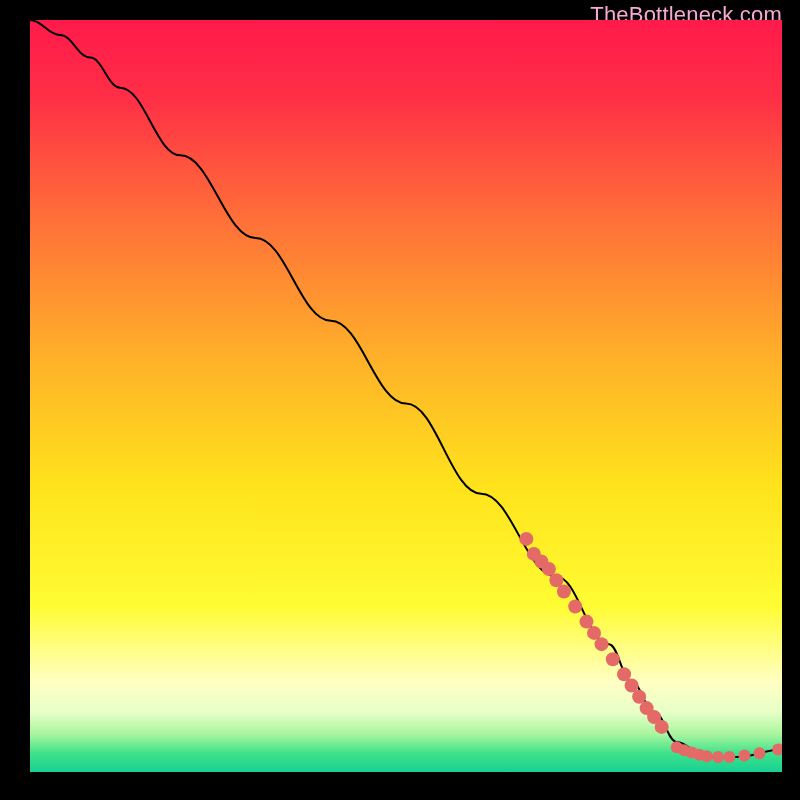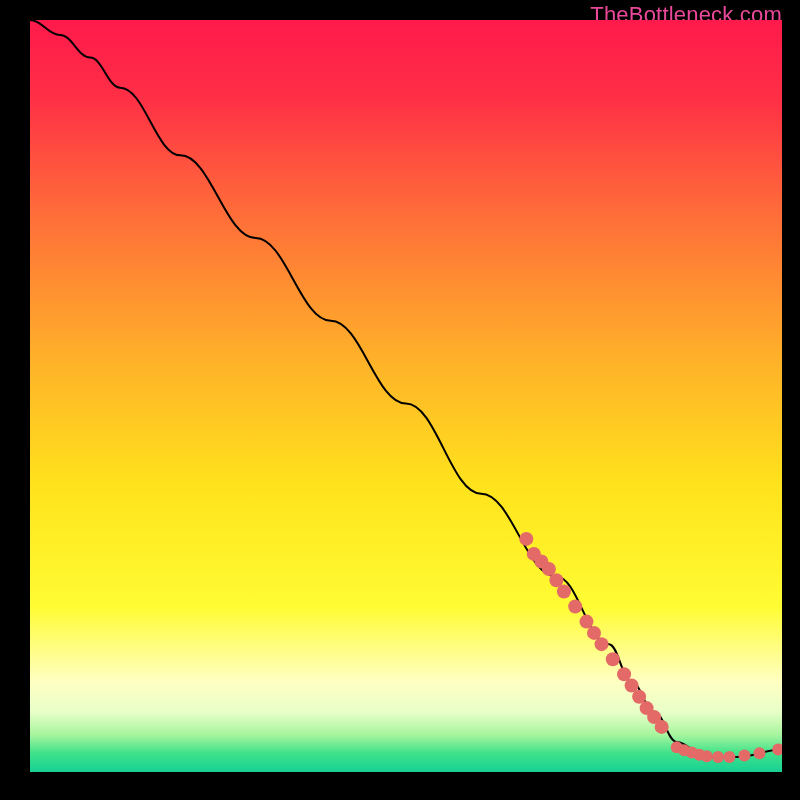--- a/index.html
+++ b/index.html
@@ -20,21 +20,21 @@
     position: absolute;
     left: 30px;
     top: 20px;
     width: 752px;
     height: 752px;
   }
   .attrib {
     position: absolute;
     top: 2px;
     right: 18px;
-    color: #ec4899;
+    color: #f9a8d4;
     font-size: 22px;
     font-weight: 500;
     letter-spacing: 0.2px;
   }
 </style>
 </head>
 <body>
 
 <div class="stage">
   <div class="attrib">TheBottleneck.com</div>

